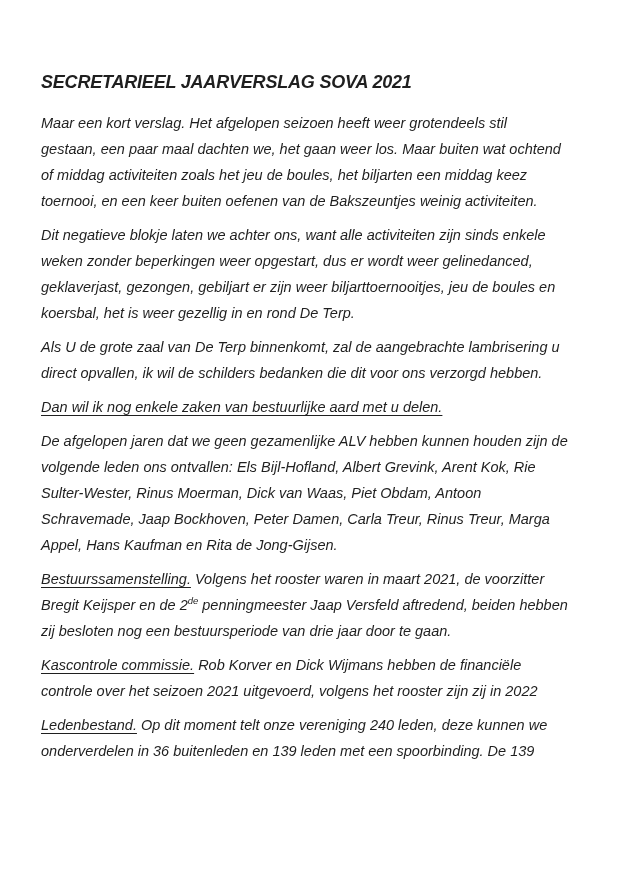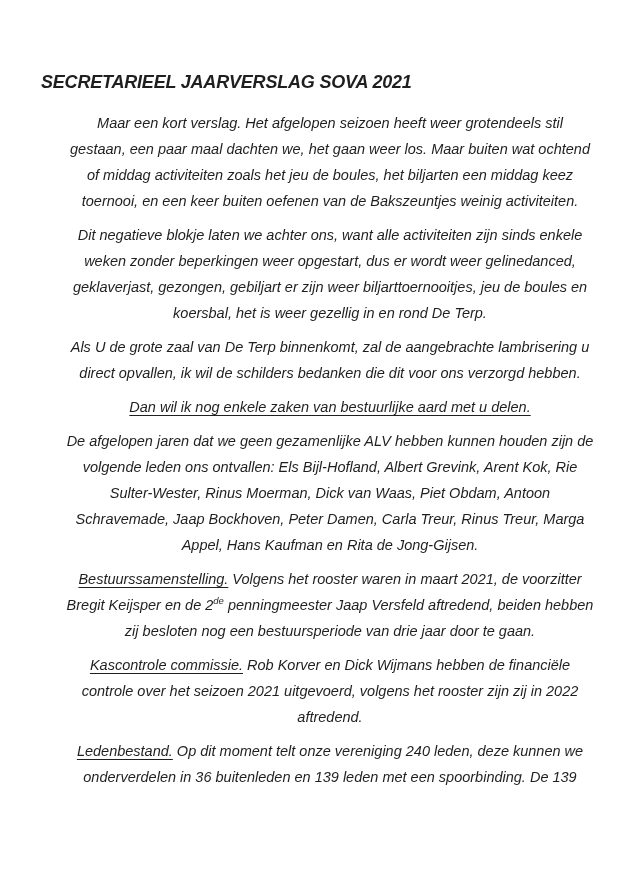--- a/index.html
+++ b/index.html
@@ -22,21 +22,20 @@
   .doc-title {
     font-weight: bold;
     font-size: 18px;
     line-height: 24px;
     letter-spacing: -0.2px;
     white-space: nowrap;
     margin: 0 0 16px 0;
   }
   .para {
     margin: 0 0 8px 0;
-    text-align: center;
   }
   .line {
     font-size: 14.5px;
     line-height: 26px;
     white-space: nowrap;
   }
   .u {
     text-decoration: underline;
     text-underline-offset: 3px;
     text-decoration-thickness: 1px;
@@ -88,21 +87,20 @@
 
   <div class="para">
     <div class="line"><span class="u">Bestuurssamenstelling.</span><span> Volgens het rooster waren in maart 2021, de voorzitter</span></div>
     <div class="line"><span>Bregit Keijsper en de 2</span><sup>de</sup><span> penningmeester Jaap Versfeld aftredend, beiden hebben</span></div>
     <div class="line">zij besloten nog een bestuursperiode van drie jaar door te gaan.</div>
   </div>
 
   <div class="para">
     <div class="line"><span class="u">Kascontrole commissie.</span><span> Rob Korver en Dick Wijmans hebben de financiële</span></div>
     <div class="line">controle over het seizoen 2021 uitgevoerd, volgens het rooster zijn zij in 2022</div>
-    <div class="line">aftredend.</div>
   </div>
 
   <div class="para">
     <div class="line"><span class="u">Ledenbestand.</span><span> Op dit moment telt onze vereniging 240 leden, deze kunnen we</span></div>
     <div class="line">onderverdelen in 36 buitenleden en 139 leden met een spoorbinding. De 139</div>
   </div>
 
 </div>
 
 </body></html>

